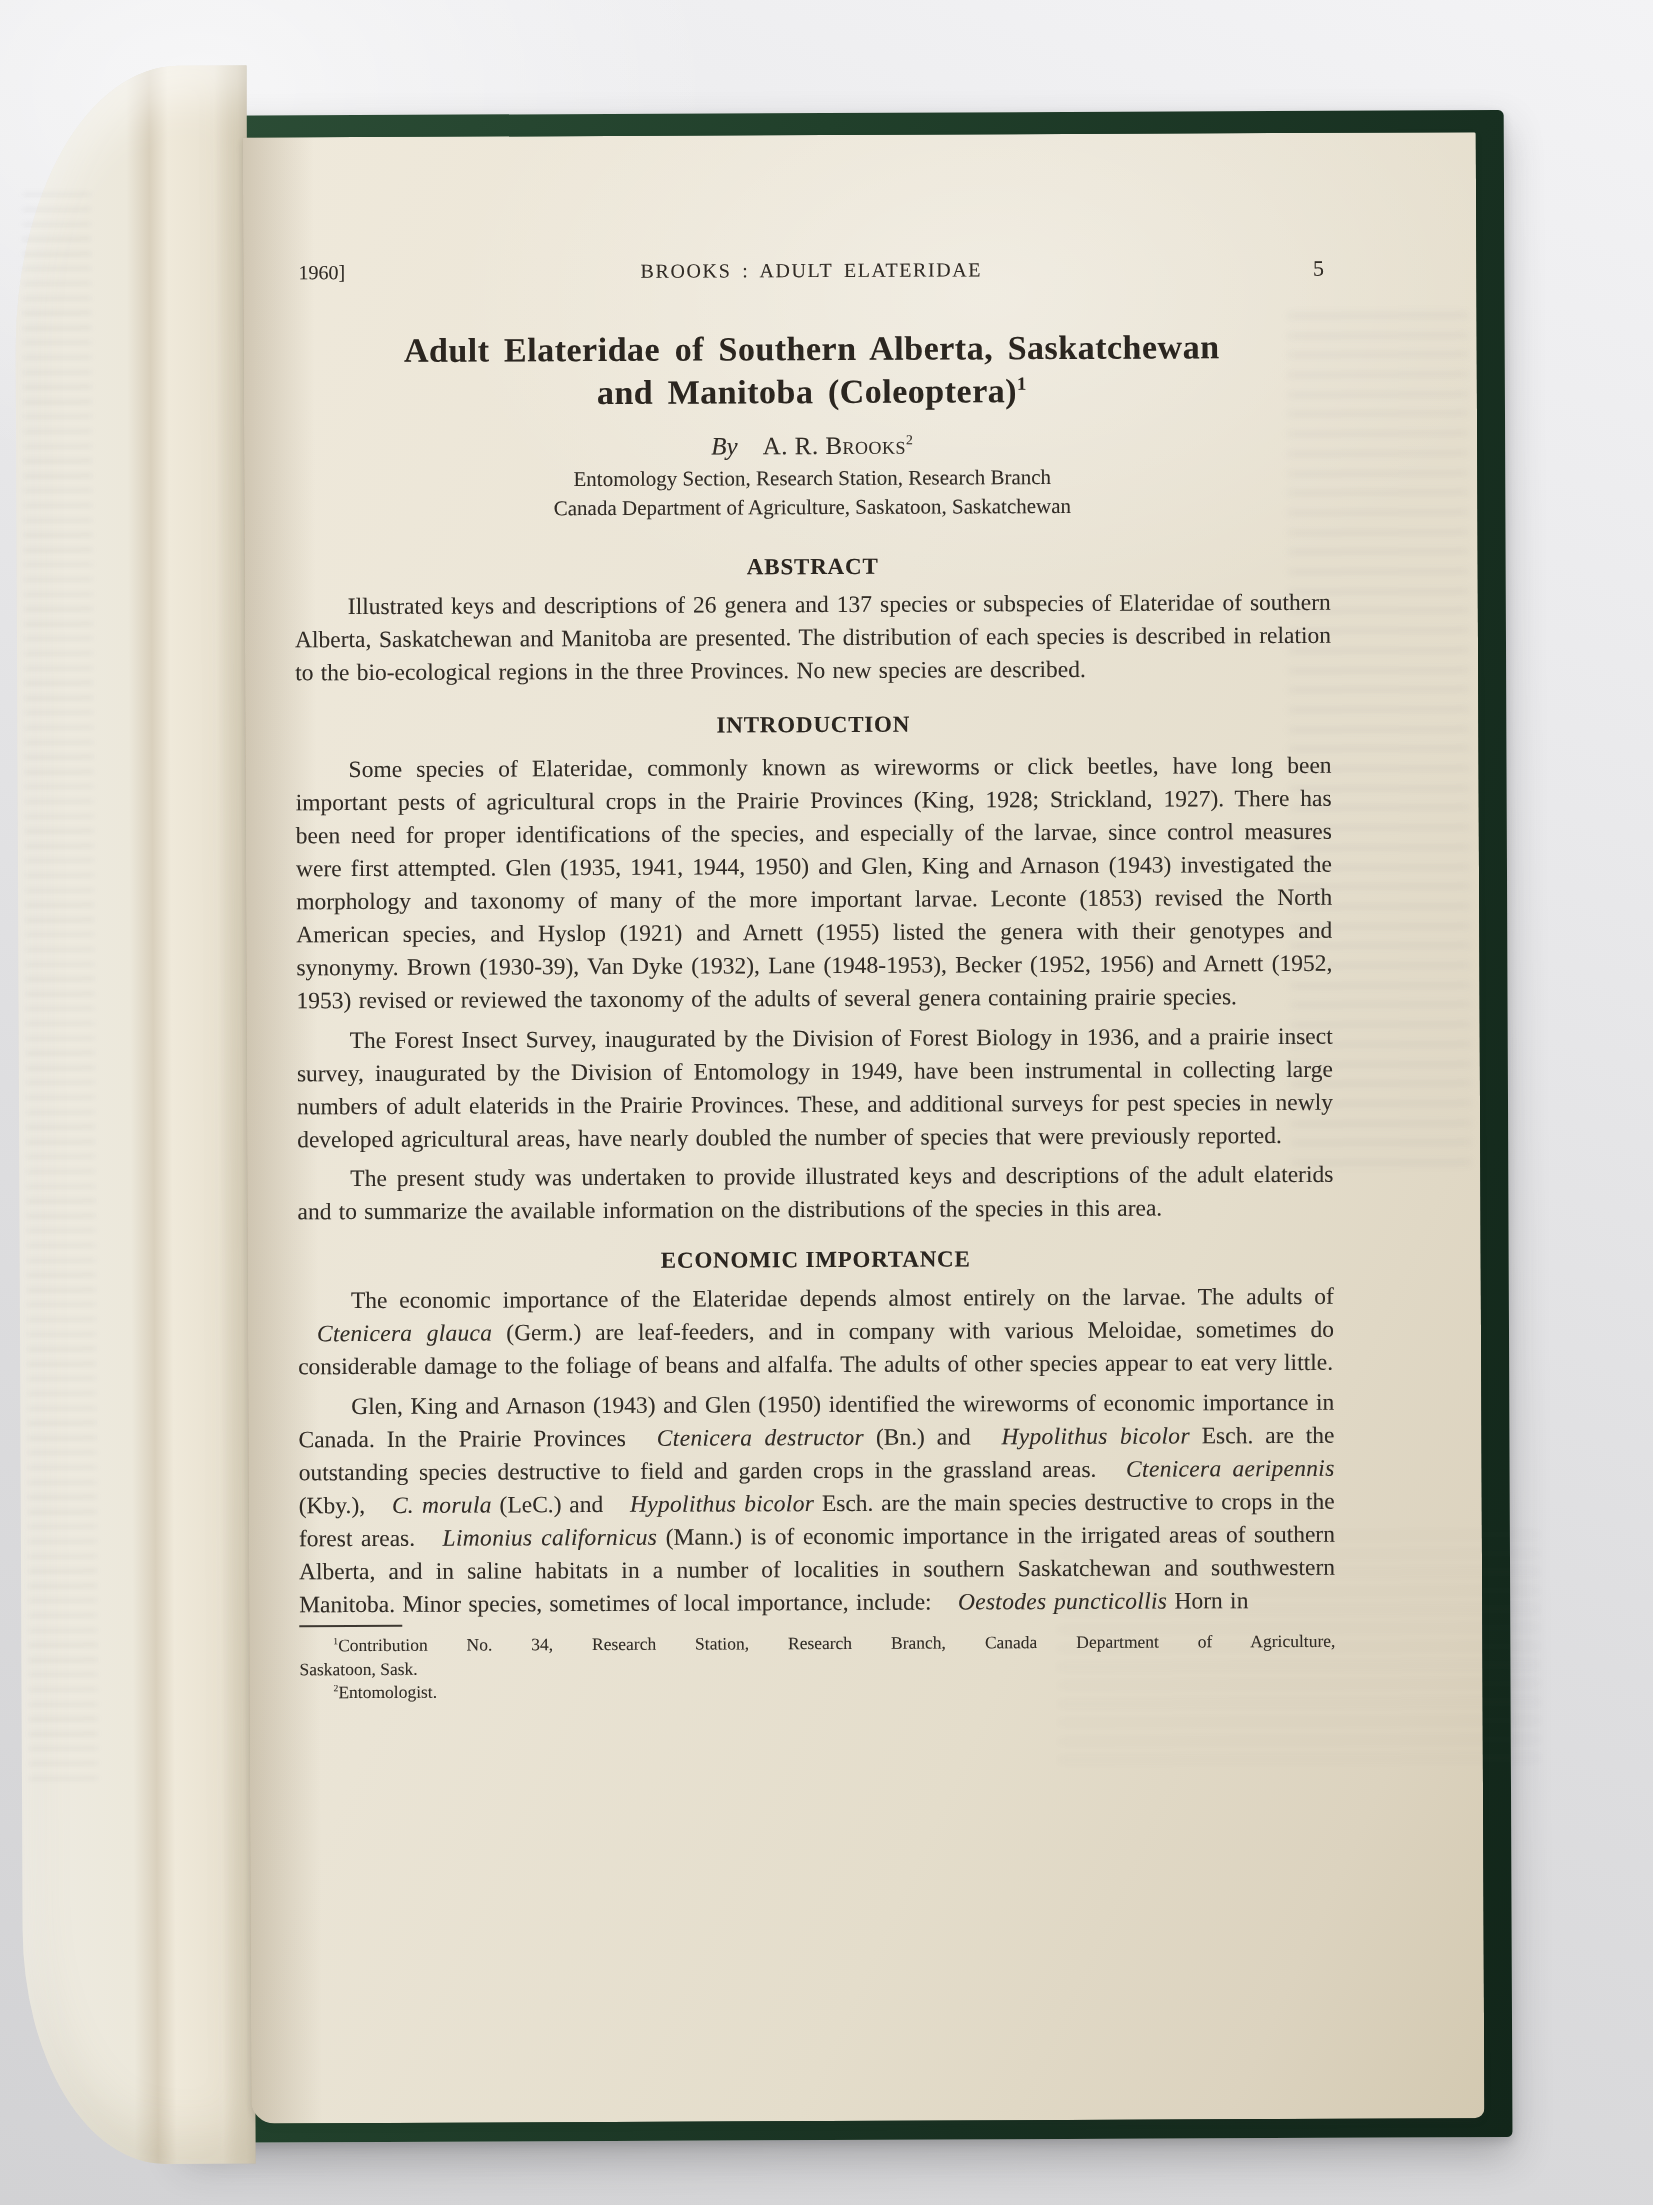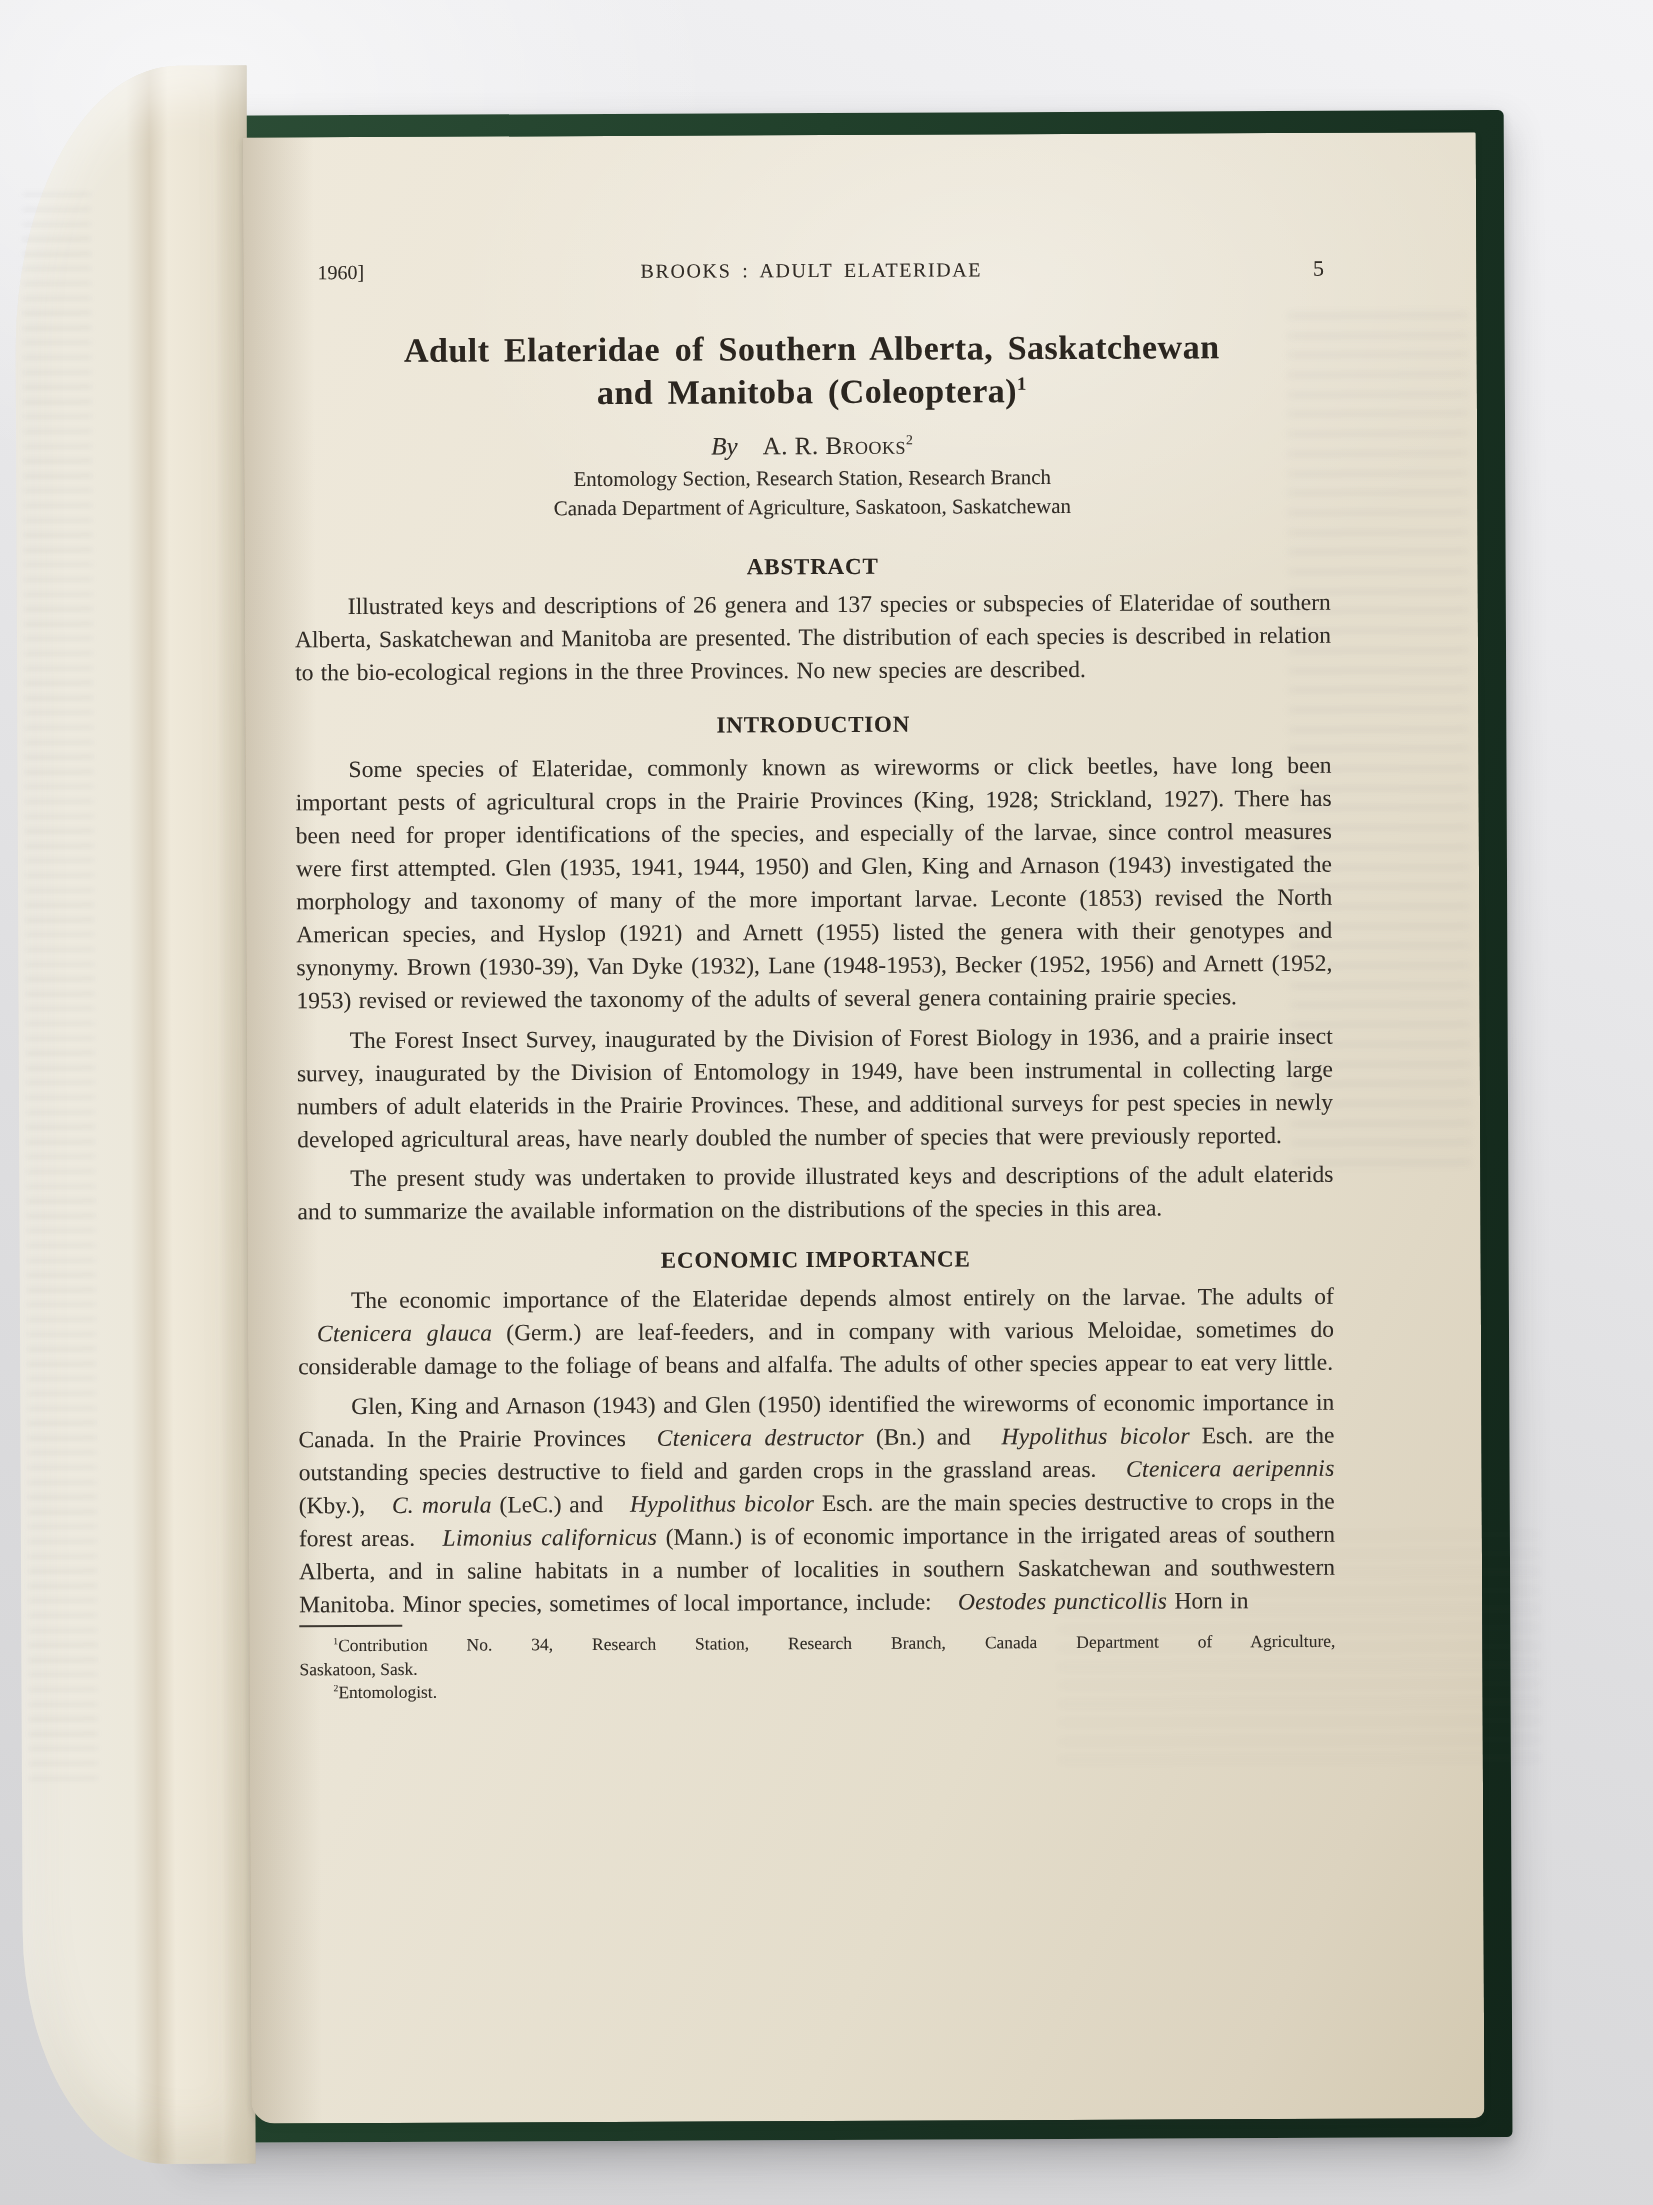--- a/index.html
+++ b/index.html
@@ -57,21 +57,21 @@
     background:repeating-linear-gradient(180deg, rgba(95,95,108,0.07) 0 6px, rgba(0,0,0,0) 6px 19.7px);}
   .st-2{left:809px;top:1400px;width:481px;height:235px;opacity:0.6;
     background:repeating-linear-gradient(180deg, rgba(95,95,108,0.06) 0 5.5px, rgba(0,0,0,0) 5.5px 18.6px);}
   .page-inner{
     position:absolute;left:50px;right:147px;top:0;bottom:0;
     color:#312c26;
     text-shadow:0 0 0.5px rgba(60,52,44,0.28);
   }
   
   .running-head{position:relative;margin-top:123px;height:24px;font-size:20px;line-height:24px;}
-  .rh-year{position:absolute;left:24px;top:0;}
+  .rh-year{position:absolute;left:5px;top:0;}
   .rh-title{position:absolute;left:50%;transform:translateX(-50%);letter-spacing:1.6px;word-spacing:4.4px;white-space:nowrap;}
   .rh-num{position:absolute;right:5.5px;top:1.1px;font-size:22px;}
   
   .title{
     margin:45px 0 0 0;text-align:center;font-size:34px;line-height:43px;font-weight:bold;
     letter-spacing:0.5px;word-spacing:5.5px;color:#2b2620;
   }
   .title sup, .byline sup, .footnote sup{font-size:55%;vertical-align:super;line-height:0;}
   .byline{margin-top:16px;text-align:center;font-size:25px;line-height:33px;}
   .byline i{margin-right:13px;}

